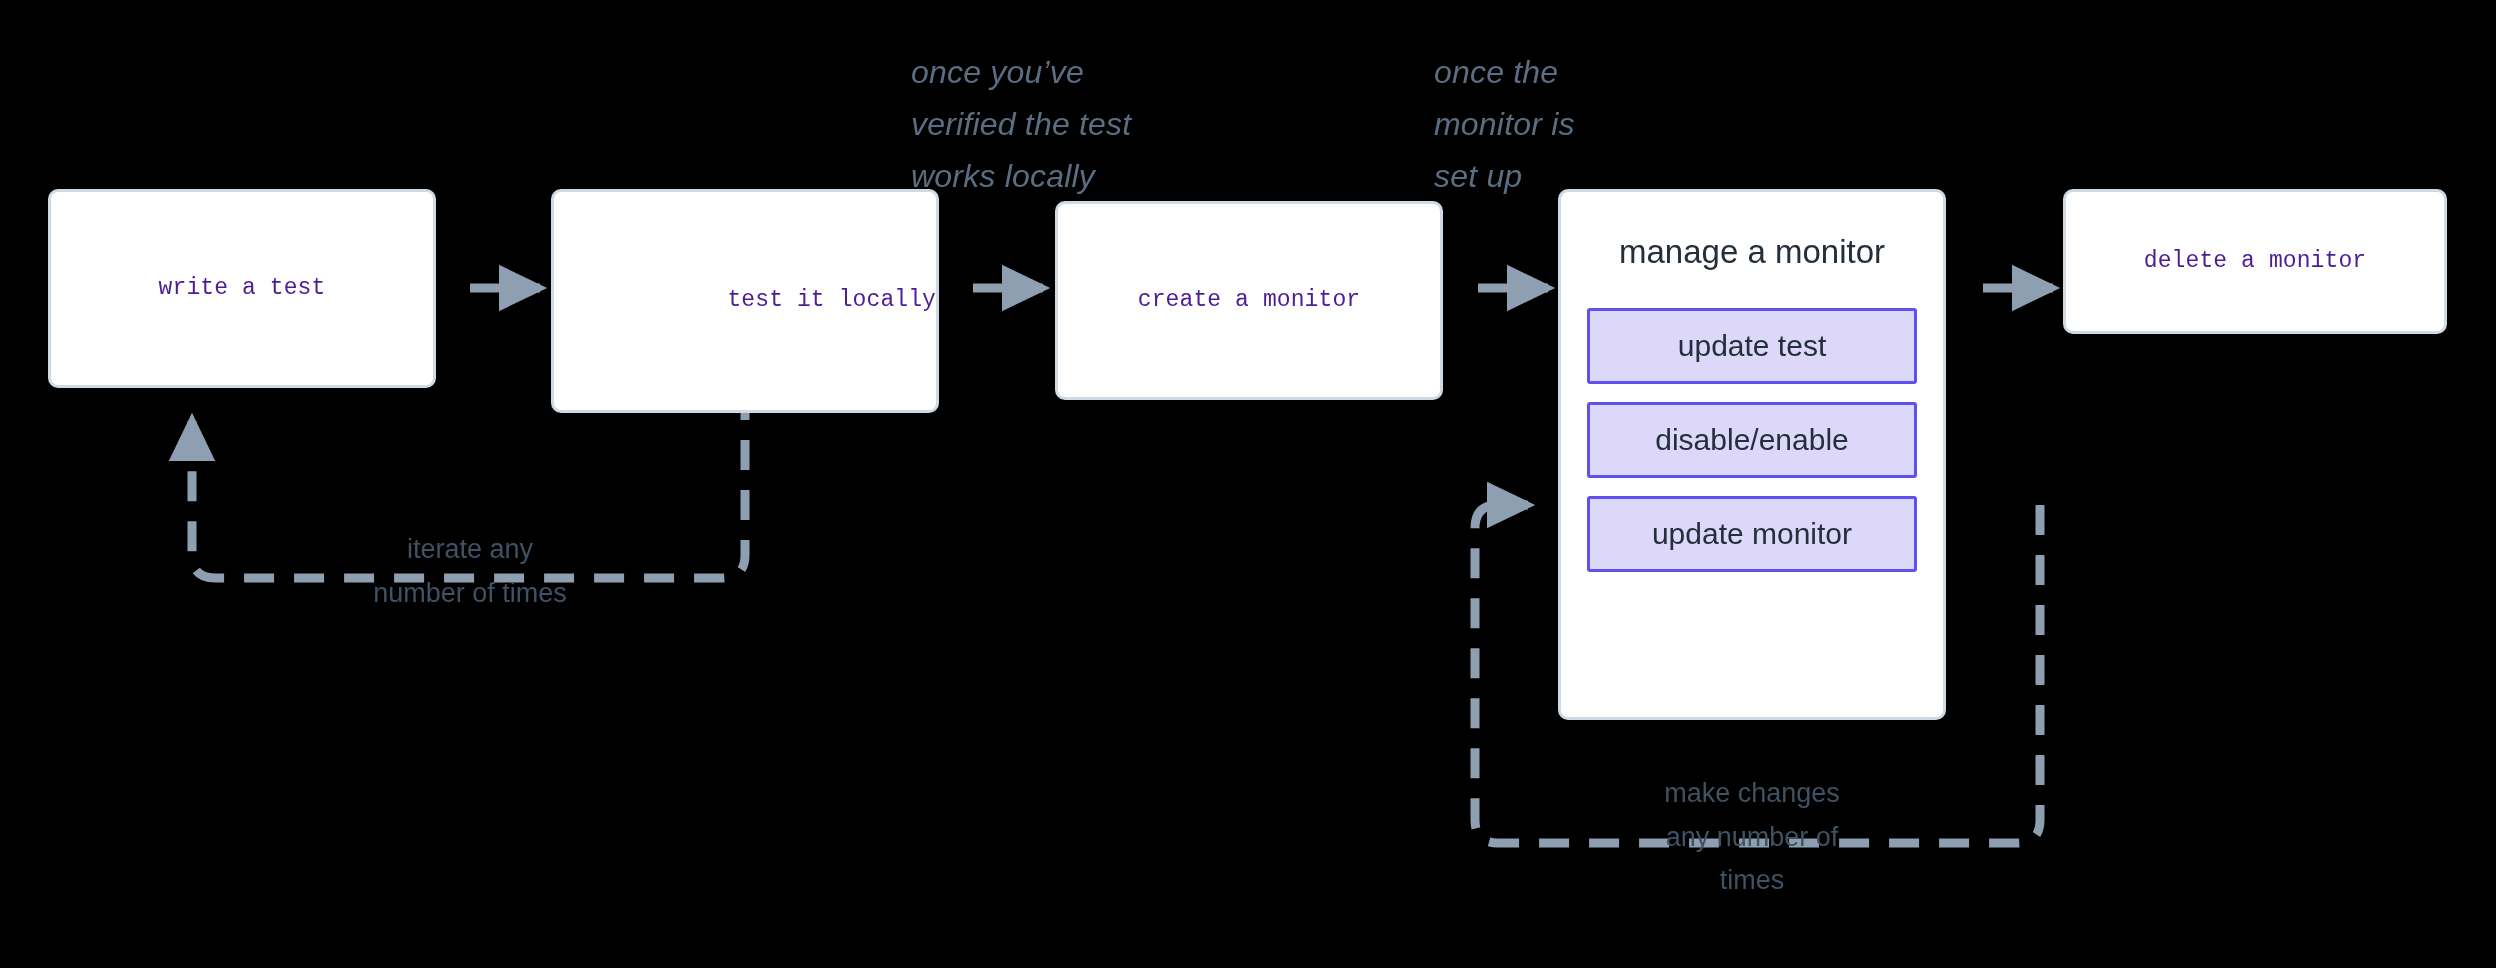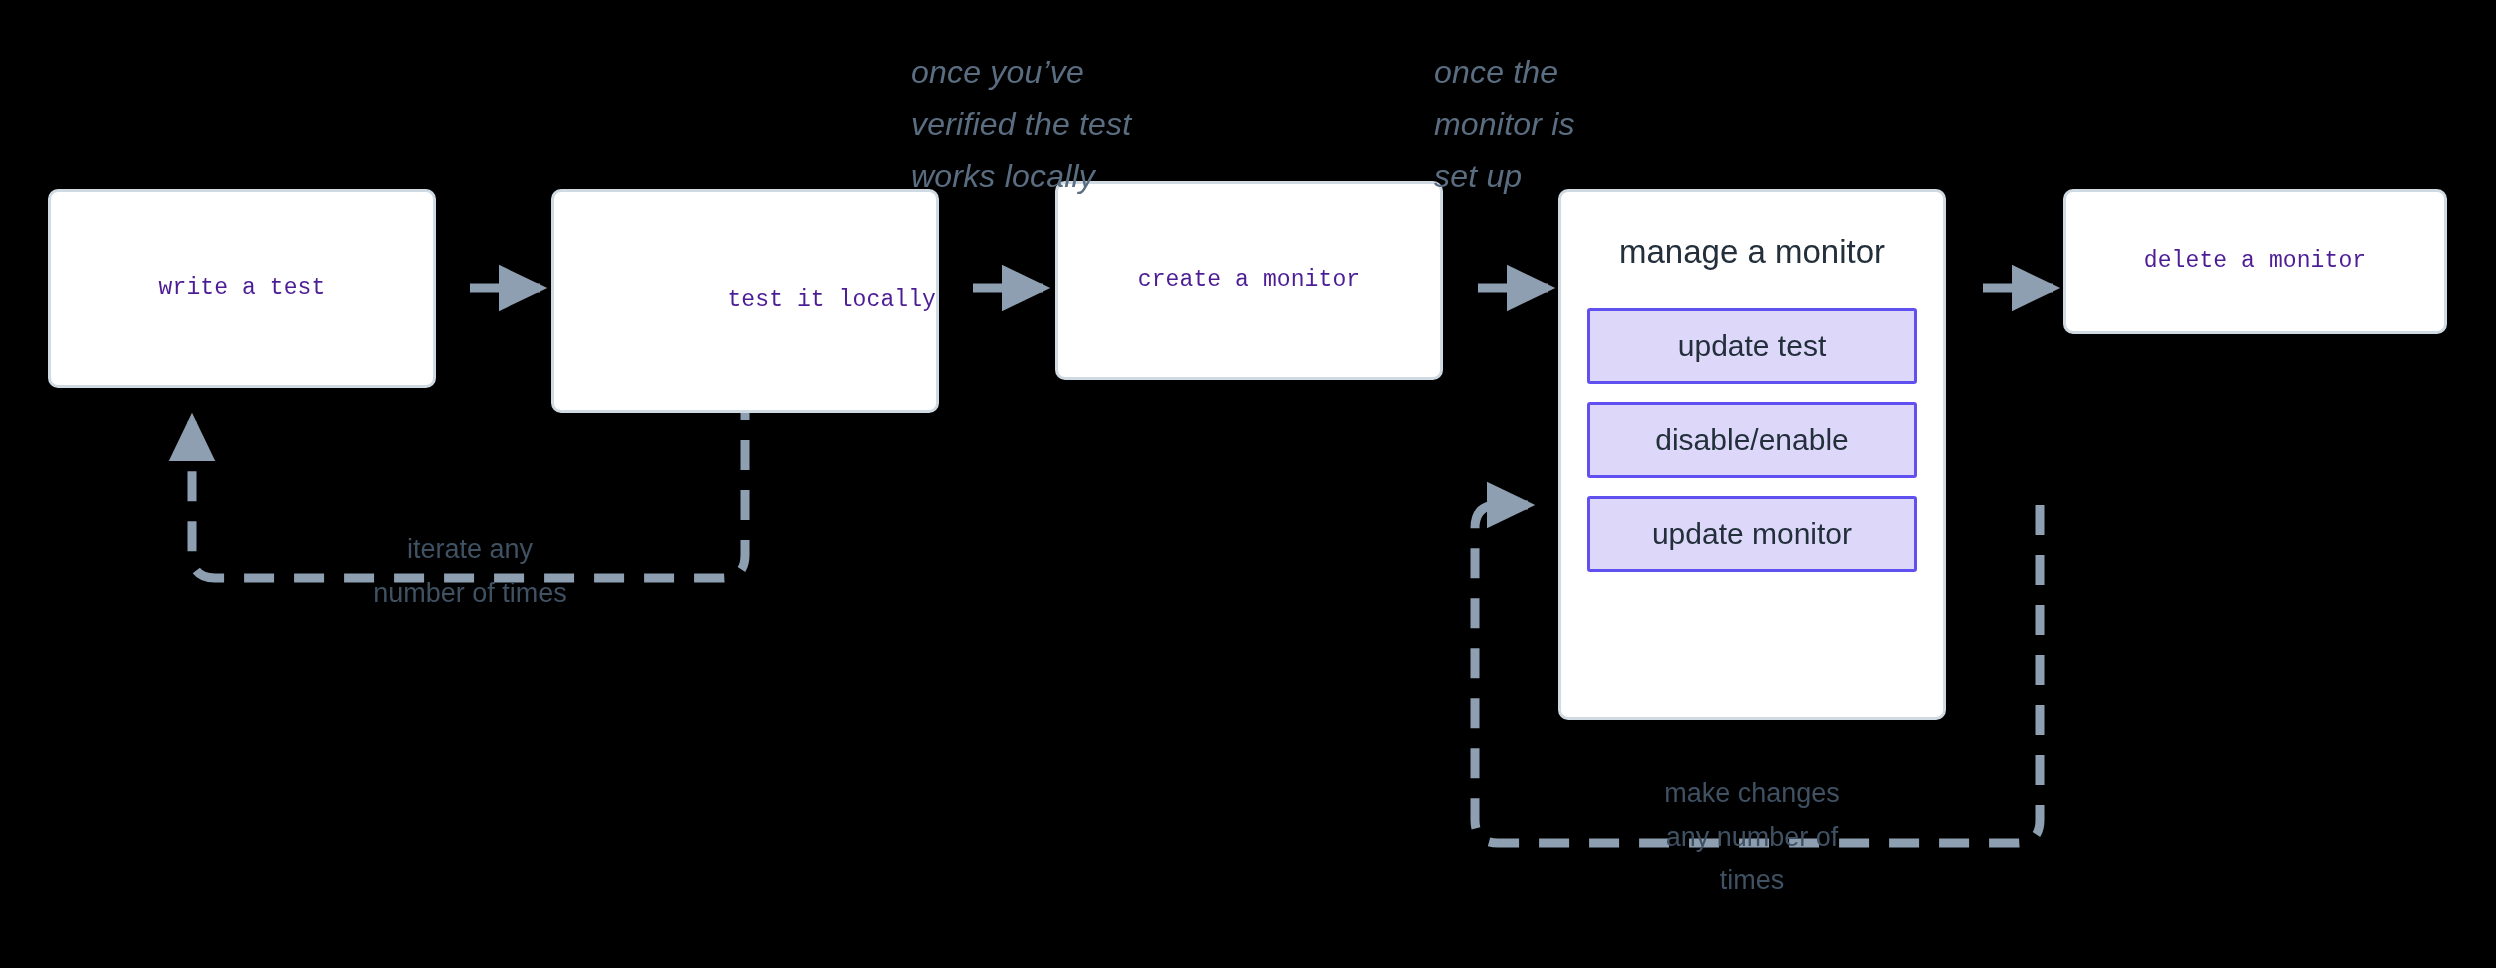--- a/index.html
+++ b/index.html
@@ -136,21 +136,21 @@
   </svg>
 
   <div class="node" style="left:48px; top:189px; width:388px; height:199px;">
     <span class="node-label">write a test</span>
   </div>
 
   <div class="node" style="left:551px; top:189px; width:388px; height:224px;justify-content:flex-end;">
     <span class="node-label">test it locally</span>
   </div>
 
-  <div class="node" style="left:1055px; top:181px; width:388px; height:199px;">
+  <div class="node" style="left:1055px; top:201px; width:388px; height:199px;">
     <span class="node-label">create a monitor</span>
   </div>
 
   <div class="group-node" style="left:1558px; top:189px; width:388px; height:531px;">
     <span class="group-title">manage a monitor</span>
     <div class="chip-stack">
       <div class="chip">
         <span class="chip-label">update test</span>
       </div>
       <div class="chip">

